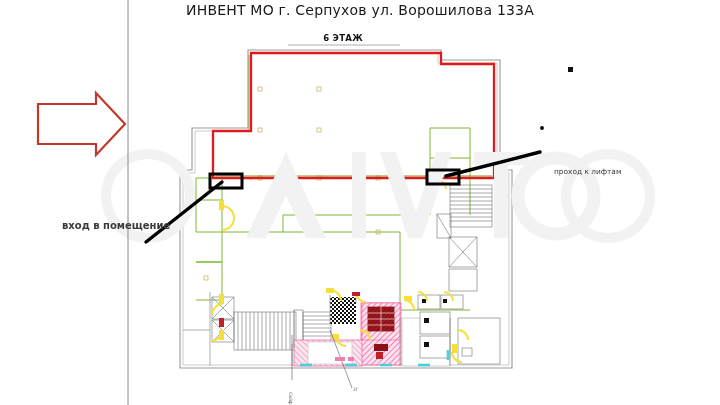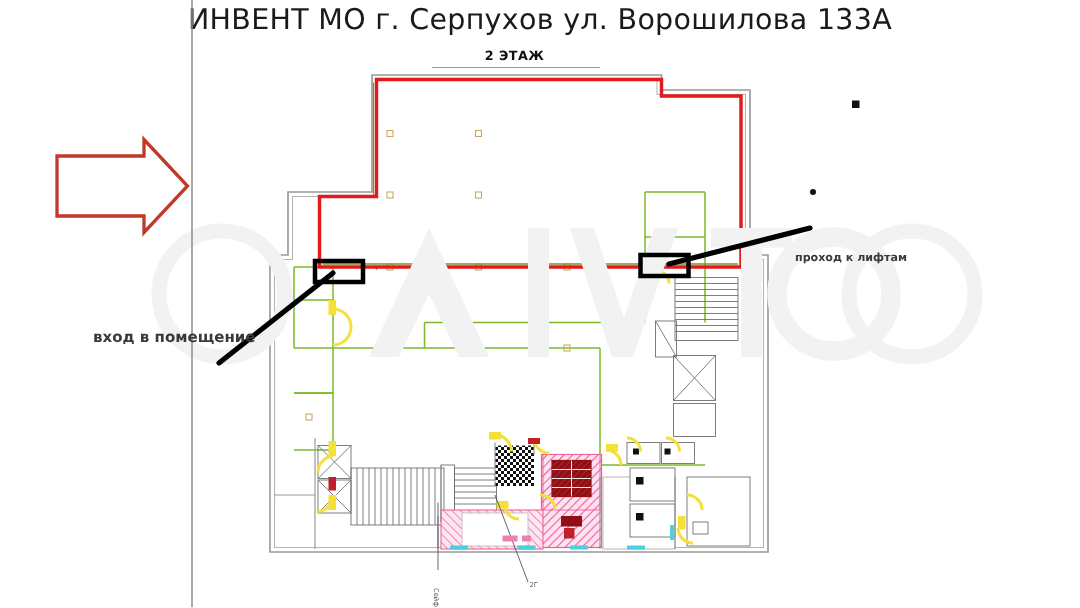--- a/index.html
+++ b/index.html
@@ -6,43 +6,43 @@
   body{width:720px;height:405px;overflow:hidden;
        font-family:"DejaVu Sans","Liberation Sans",sans-serif;}
   #stage{position:relative;width:720px;height:405px;background:#fff;}
 
   
   .wm{position:absolute;left:0;top:0;width:720px;height:405px;
       pointer-events:none;z-index:3;}
 
   
   .title{position:absolute;left:0;top:2px;width:720px;text-align:center;
-         font-size:19px;color:#1a1a1a;letter-spacing:.2px;white-space:nowrap;}
+         font-size:14px;color:#1a1a1a;letter-spacing:.2px;white-space:nowrap;}
   .floorlbl{position:absolute;left:288px;top:33px;width:110px;text-align:center;
             font-size:8.5px;font-weight:bold;color:#111;letter-spacing:.3px;}
   .lbl-entrance{position:absolute;left:62px;top:220px;font-size:10px;
                 font-weight:bold;color:#3a3a3a;white-space:nowrap;}
-  .lbl-lifts{position:absolute;left:530px;top:167px;font-size:7.4px;
-             font-weight:bold;color:#3a3a3a;white-space:nowrap;}
+  .lbl-lifts{position:absolute;left:554px;top:167px;font-size:7.4px;
+             font-weight:normal;color:#3a3a3a;white-space:nowrap;}
 
   
   .layer{position:absolute;left:0;top:0;width:720px;height:405px;}
   .l0{z-index:1}   
   .l1{z-index:2}   
   .l2{z-index:4}   
 
   .dot{position:absolute;background:#111;z-index:4;}
 </style>
 </head>
 <body>
 
 <div id="stage">
 
   <div class="title">ИНВЕНТ МО г. Серпухов ул. Ворошилова 133А</div>
-  <div class="floorlbl">2 ЭТАЖ</div>
+  <div class="floorlbl">6 ЭТАЖ</div>
 
   <svg class="layer l0" viewBox="0 0 720 405" xmlns="http://www.w3.org/2000/svg">
 
     <line x1="288" y1="45" x2="400" y2="45" stroke="#9a9a9a" stroke-width="0.8"></line>
 
     <g stroke="#9a9a9a" stroke-width="1.1" fill="none">
       <path d="M248,50 L441,50 L441,60 L500,60 L500,170 L512,170 L512,368
                L180,368 L180,170 L192,170 L192,128 L248,128 Z"></path>
       <path d="M251,53 L438,53 L438,63 L497,63 L497,173 L509,173 L509,365
                L183,365 L183,173 L195,173 L195,131 L251,131 Z" stroke-width="0.7" stroke="#b4b4b4"></path>

